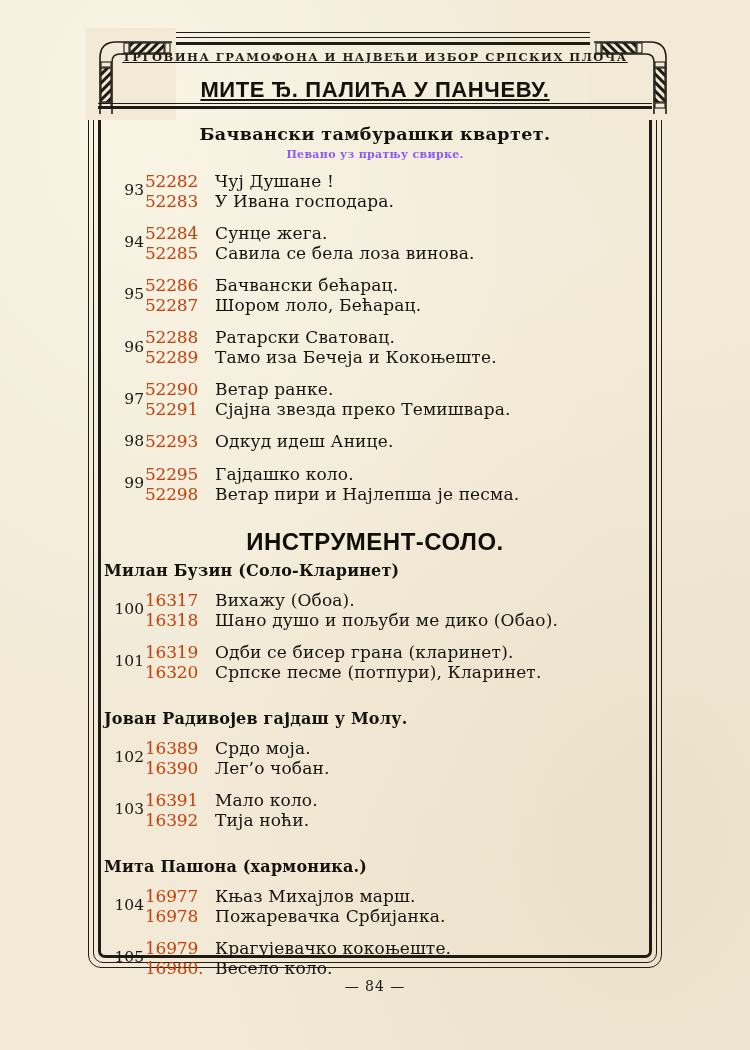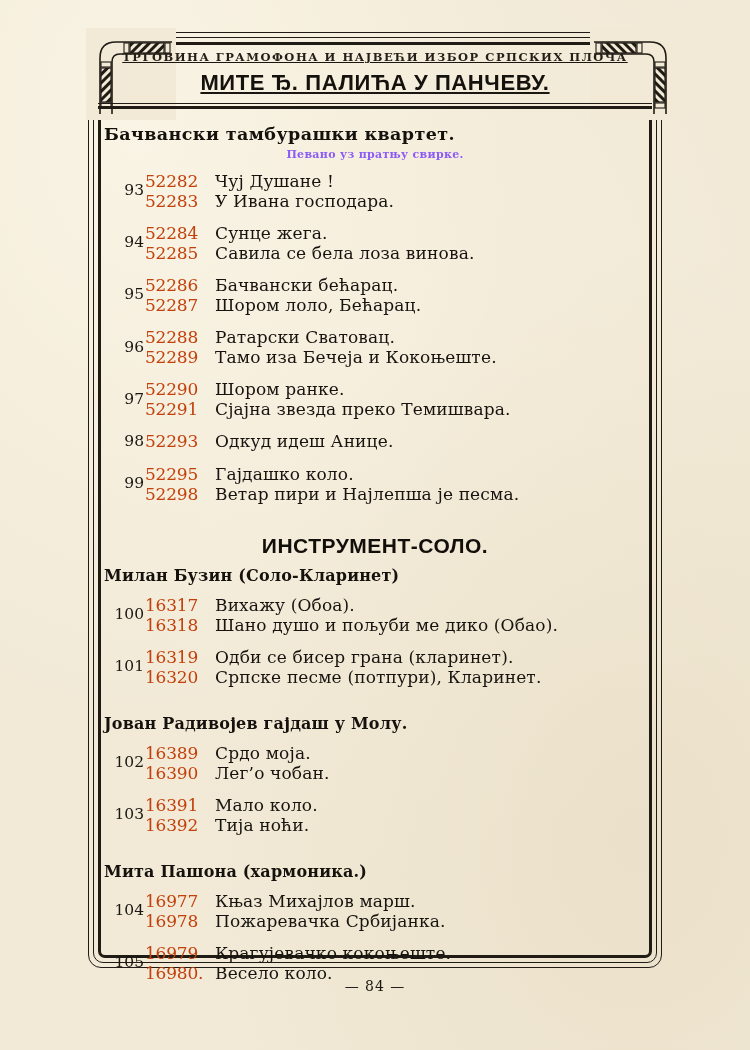--- a/index.html
+++ b/index.html
@@ -71,21 +71,21 @@
     letter-spacing: 1.5px;
     font-weight: 700;
     color: #231e17;
     white-space: nowrap;
   }
   .shop-name {
     font-family: "Liberation Sans", "DejaVu Sans", sans-serif;
     font-size: 22px;
     font-weight: 700;
     letter-spacing: 0.6px;
-    margin-top: 6px;
+    margin-top: 13px;
     color: #15110c;
     white-space: nowrap;
   }
   .header-rule {
     position: absolute;
     left: 98px;
     top: 103px;
     width: 554px;
     z-index: 5;
   }
@@ -100,42 +100,43 @@
   .content {
     position: absolute;
     left: 104px;
     top: 124px;
     width: 542px;
     height: 830px;
     z-index: 5;
   }
 
   .sect-title {
+    text-align: center;
     font-weight: 700;
     font-size: 17.5px;
     letter-spacing: 0.4px;
     color: #15110c;
     margin: 0;
   }
   .sect-sub {
     text-align: center;
     font-weight: 700;
     font-size: 11px;
     letter-spacing: 0.3px;
     color: #8b5cf6;
     margin: 4px 0 0 0;
   }
   .big-head {
     text-align: center;
     font-family: "Liberation Sans", "DejaVu Sans", sans-serif;
     font-weight: 700;
-    font-size: 21px;
+    font-size: 24px;
     letter-spacing: 0.5px;
     color: #120f0a;
-    margin: 8px;
+    margin: 2px;
   }
   .perf-head {
     text-align: left;
     font-weight: 700;
     font-size: 16px;
     letter-spacing: 0.2px;
     color: #15110c;
     margin: 5px 0 0 0;
   }
 
@@ -325,21 +326,21 @@
             <span class="title">Тамо иза Бечеја и Кокоњеште.</span>
           </div>
         </div>
       </div>
 
       <div class="entry">
         <div class="item-no">97</div>
         <div class="sides">
           <div class="side">
             <span class="cat-no">52290</span>
-            <span class="title">Шором ранке.</span>
+            <span class="title">Ветар ранке.</span>
           </div>
           <div class="side">
             <span class="cat-no">52291</span>
             <span class="title">Сјајна звезда преко Темишвара.</span>
           </div>
         </div>
       </div>
 
       <div class="entry">
         <div class="item-no">98</div>

